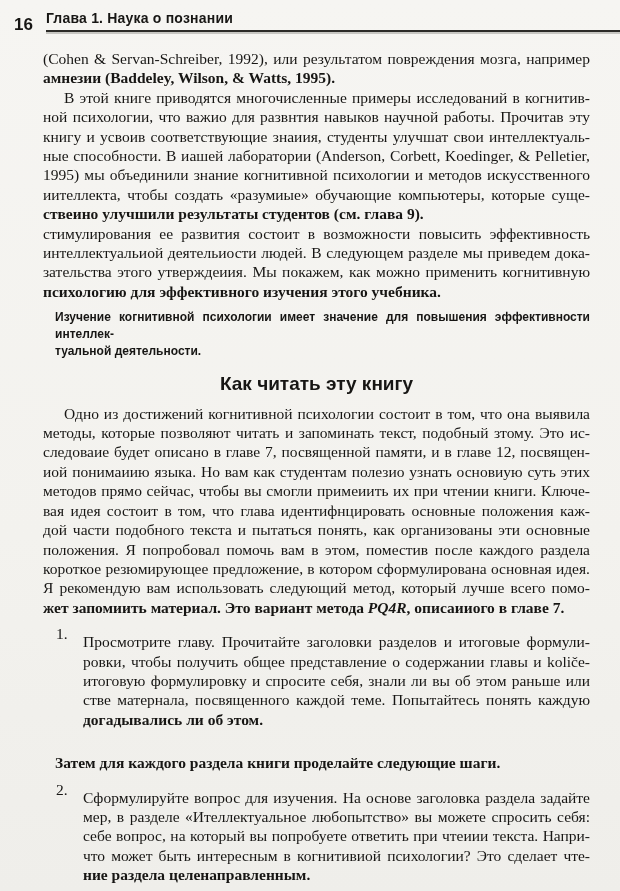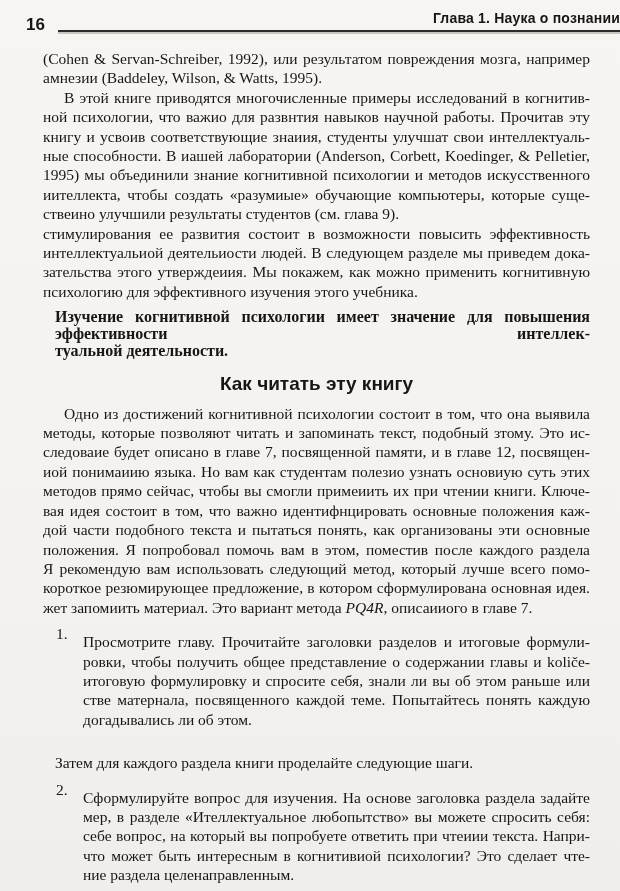--- a/index.html
+++ b/index.html
@@ -12,22 +12,21 @@
     background: linear-gradient(180deg, #f6f5f2 0%, #f3f2ee 60%, #efeeea 100%);
     color: #171614;
     font-family: "Liberation Serif", serif;
     box-sizing: border-box;
     overflow: hidden;
   }
   
   .page-header {
     display: flex;
     align-items: flex-end;
-    padding: 9px 0 0 26px;
-    text-align: right;
+    padding: 9px 0 0 14px;
   }
   .page-number {
     font-family: "Liberation Sans", sans-serif;
     font-weight: bold;
     font-size: 17px;
     line-height: 15px;
     margin-right: 13px;
   }
   .chapter-wrap {
     flex: 1;
@@ -42,30 +41,30 @@
     letter-spacing: 0.2px;
   }
   
   .content { padding: 17px 30px 0 43px; }
   .tline {
     font-size: 15.5px;
     line-height: 19.4px;
     text-align: justify;
     text-align-last: justify;
   }
-  .tline.lastline { text-align-last: left; }
+  .tline.lastline { text-align-last: left; font-weight: bold; }
   .tline.findent { text-indent: 21px; }
   .it { font-style: italic; }
   .paragraph { margin: 0; }
   
   .summary { margin: 8px 0 0 12px; }
   .summary .tline {
-    font-family: Liberation Serif, serif;
+    font-family: Liberation Sans, sans-serif;
     font-weight: bold;
-    font-size: 16px;
+    font-size: 12px;
     line-height: 16.8px;
   }
   .section-heading {
     font-family: "Liberation Sans", sans-serif;
     font-weight: bold;
     font-size: 19px;
     text-align: center;
     margin: 13px 0 9px 0;
   }
   
@@ -121,25 +120,25 @@
       </div>
 
     <div class="section-heading">Как читать эту книгу</div>
 
     <div class="paragraph">
         <div class="tline findent">Одно из достижений когнитивной психологии состоит в том, что она выявила</div>
         <div class="tline">методы, которые позволяют читать и запоминать текст, подобный зтому. Это ис-</div>
         <div class="tline">следоваие будет описано в главе 7, посвященной памяти, и в главе 12, посвящен-</div>
         <div class="tline">иой понимаиию языка. Но вам как студентам полезио узнать основиую суть этих</div>
         <div class="tline">методов прямо сейчас, чтобы вы смогли примеиить их при чтении книги. Ключе-</div>
-        <div class="tline">вая идея состоит в том, что важно идентифнцировать основные положения каж-</div>
+        <div class="tline">вая идея состоит в том, что глава идентифнцировать основные положения каж-</div>
         <div class="tline">дой части подобного текста и пытаться понять, как организованы эти основные</div>
         <div class="tline">положения. Я попробовал помочь вам в этом, поместив после каждого раздела</div>
+        <div class="tline">короткое резюмирующее предложение, в котором сформулирована основная идея.</div>
         <div class="tline">Я рекомендую вам использовать следующий метод, который лучше всего помо-</div>
-        <div class="tline">короткое резюмирующее предложение, в котором сформулирована основная идея.</div>
         <div class="tline lastline"><span>жет запомиить материал. Это вариант метода </span><span class="it">PQ4R</span><span>, описаииого в главе 7.</span></div>
       </div>
 
     <div class="list-item">
       <span class="li-num">1.</span>
       <div class="li-lines">
           <div class="tline">Просмотрите главу. Прочитайте заголовки разделов и итоговые формули-</div>
           <div class="tline">ровки, чтобы получить общее представление о содержании главы и količе-</div>
           <div class="tline">итоговую формулировку и спросите себя, знали ли вы об этом раньше или</div>
           <div class="tline">стве матернала, посвященного каждой теме. Попытайтесь понять каждую</div>

